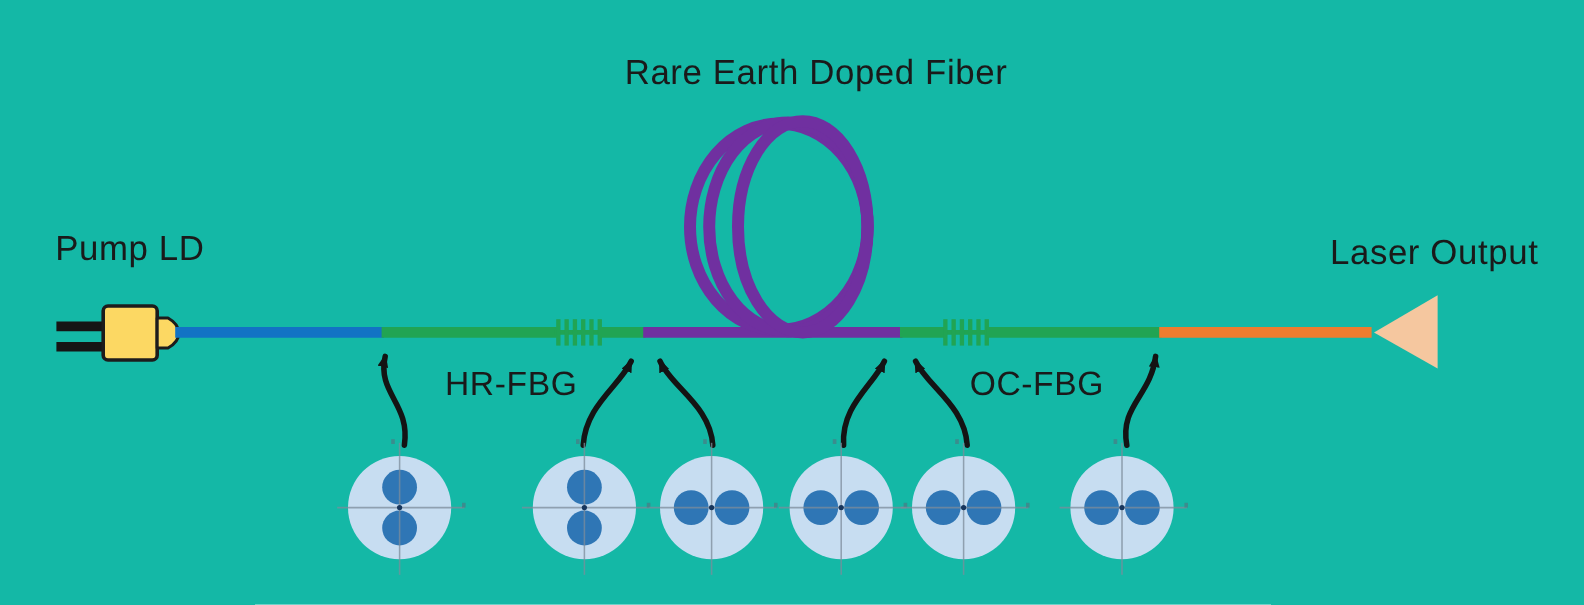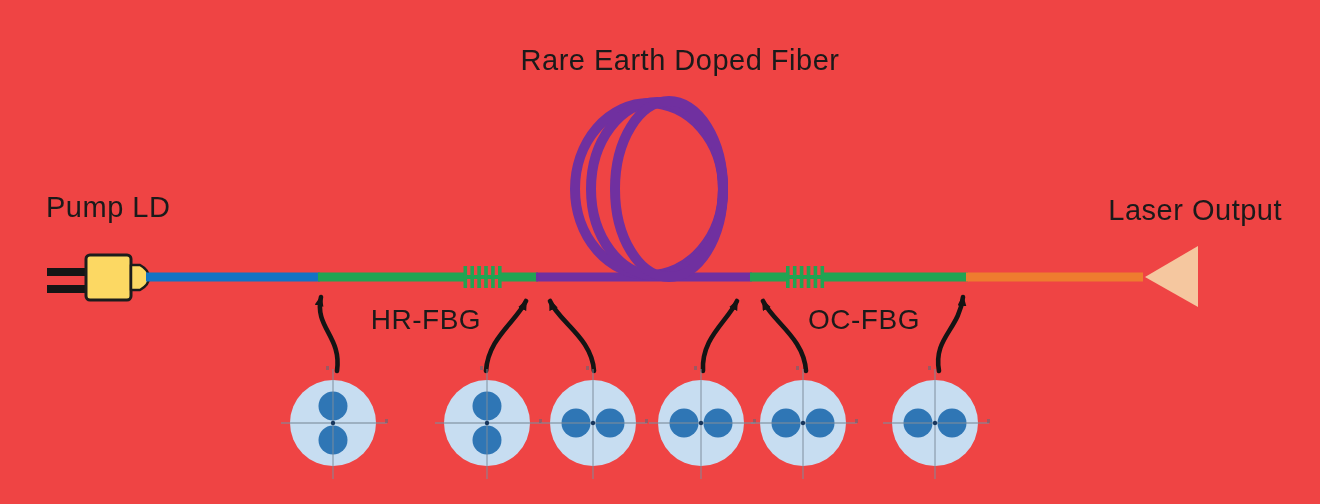--- a/index.html
+++ b/index.html
@@ -5,21 +5,21 @@
   html, body {
     margin: 0;
     padding: 0;
     background: #ffffff;
     font-family: "Liberation Sans", sans-serif;
   }
   .stage {
     position: relative;
     width: 1320px;
     height: 504px;
-    background: #ef4444;
+    background: #14b8a6;
     overflow: hidden;
   }
   svg { display: block; }
   text {
     fill: #1a1a1a;
     font-family: "Liberation Sans", sans-serif;
   }
   .lbl-big { font-size: 29px; letter-spacing: 0.5px; }
   .lbl-fbg { font-size: 28px; letter-spacing: 0.5px; }
 </style>

